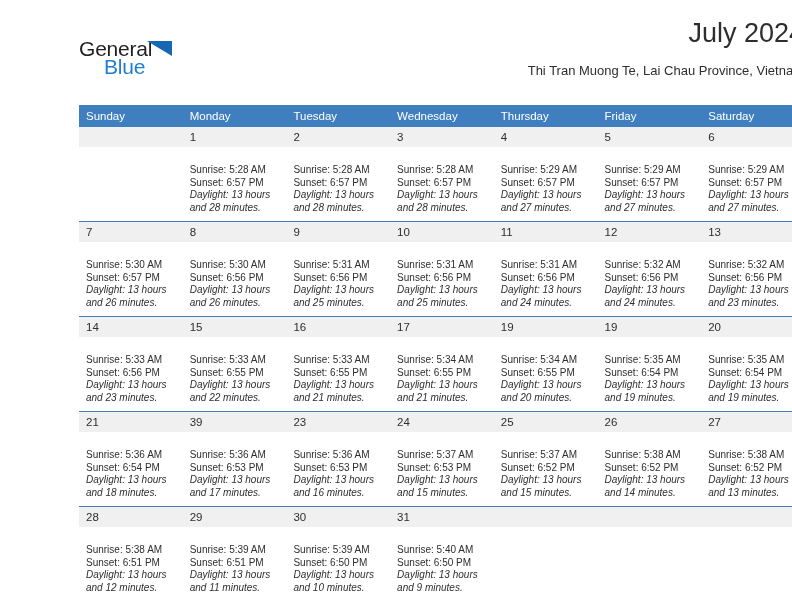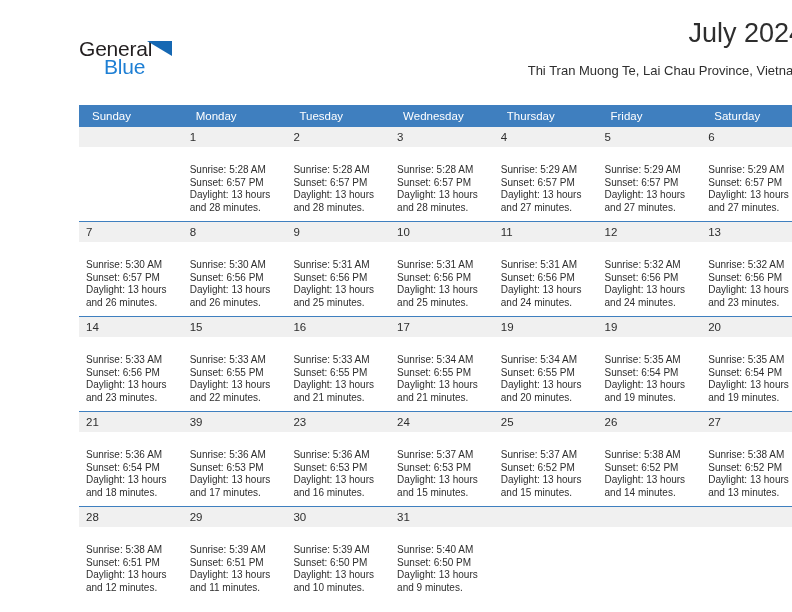--- a/index.html
+++ b/index.html
@@ -96,21 +96,21 @@
     width: 726px;
     border-collapse: collapse;
     table-layout: fixed;
   }
   .calendar th {
     background: #3f7fbf;
     color: #ffffff;
     font-size: 11.5px;
     font-weight: normal;
     text-align: left;
-    padding: 5px 0 5px 13px;
+    padding: 5px 0 5px 7px;
     height: 11px;
     border: none;
   }
   .calendar td {
     vertical-align: top;
     padding: 0;
     width: 103.7px;
     border-top: 1px solid #3f7fbf;
     background: #ffffff;
   }
@@ -134,20 +134,21 @@
     line-height: 12.6px;
     color: #2e2e2e;
     height: 74px;
     box-sizing: border-box;
   }
   .info div {
     white-space: nowrap;
   }
   .info .daylight {
     white-space: normal;
+    font-style: italic;
   }
   td.blank .info {
     height: 74px;
   }
 </style>
 </head>
 <body>
 
 <div class="page">
 

